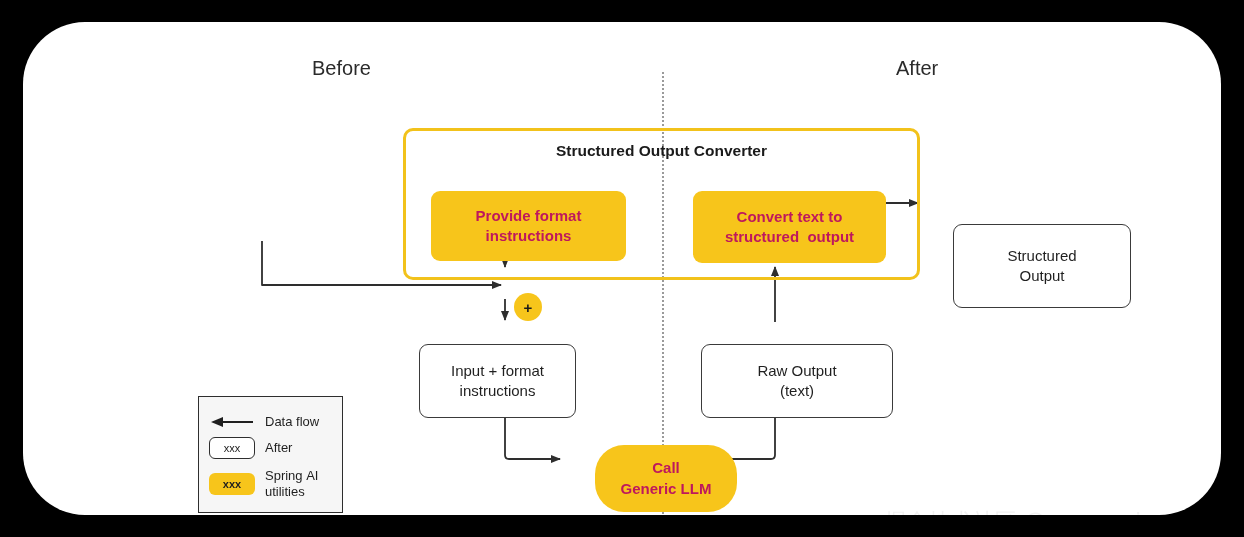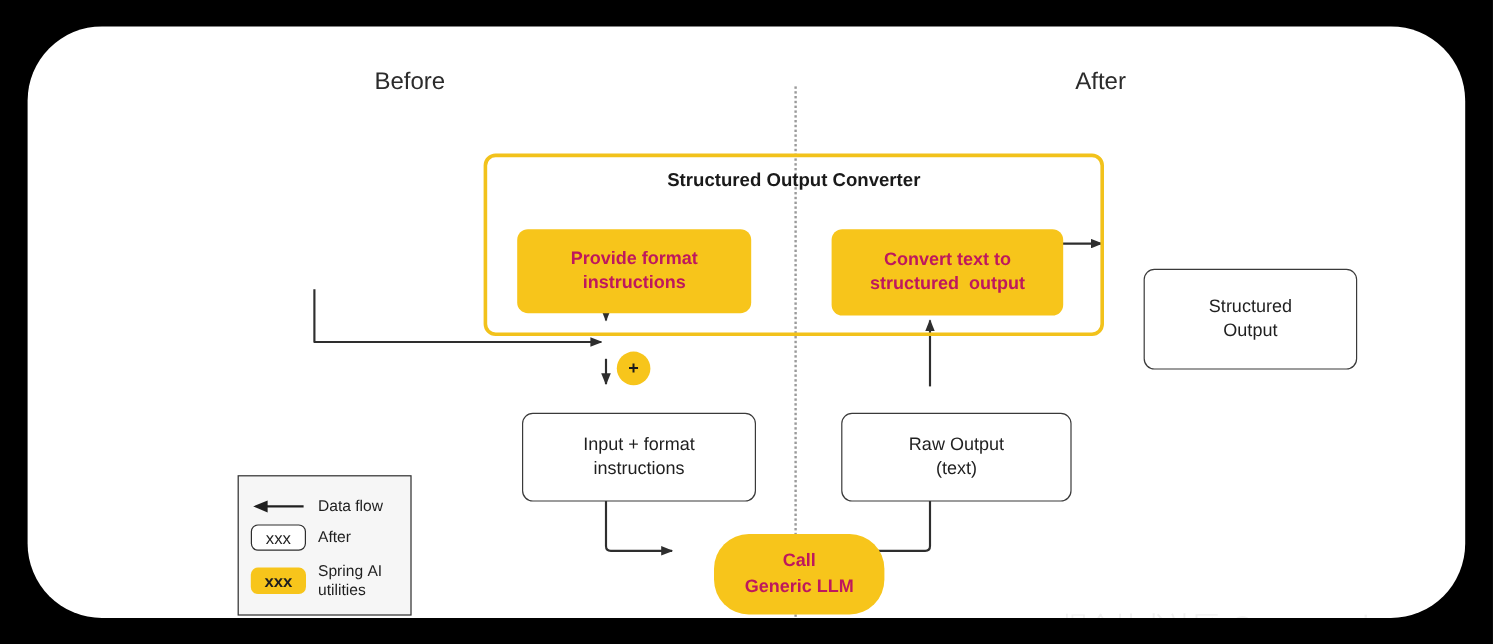--- a/index.html
+++ b/index.html
@@ -92,21 +92,21 @@
     border-radius: 9px;
     font-size: 15px;
     font-weight: bold;
     color: #be185d;
   }
 
   #node-raw-input       { left: 173px; top: 165px; width: 178px; height: 76px; }
   #node-provide-format  { left: 408px; top: 169px; width: 195px; height: 70px; }
   #node-convert-text    { left: 670px; top: 169px; width: 193px; height: 72px; }
   #node-structured-out  { left: 930px; top: 165px; width: 178px; height: 84px; margin-top: 37px; }
-  #node-input-format    { left: 412px; top: 322px; width: 195px; height: 74px; }
+  #node-input-format    { left: 396px; top: 322px; width: 157px; height: 74px; }
   #node-raw-output      { left: 678px; top: 322px; width: 192px; height: 74px; }
   #node-call-llm        { left: 572px; top: 423px; width: 142px; height: 67px; border-radius: 29px; }
 
   
   #plus-junction {
     position: absolute;
     left: 491px;
     top: 271px;
     width: 28px;
     height: 28px;
@@ -148,21 +148,21 @@
     line-height: 1.25;
     white-space: pre-line;
   }
   .legend-swatch {
     width: 46px;
     height: 22px;
     box-sizing: border-box;
     display: flex;
     align-items: center;
     justify-content: center;
-    font-size: 14px;
+    font-size: 11px;
     color: #1f1f1f;
     text-align: center;
   }
   .legend-swatch-plain {
     background: #ffffff;
     border: 1.4px solid #2e2e2e;
     border-radius: 6px;
   }
   .legend-swatch-yellow {
     background: #F7C51B;

